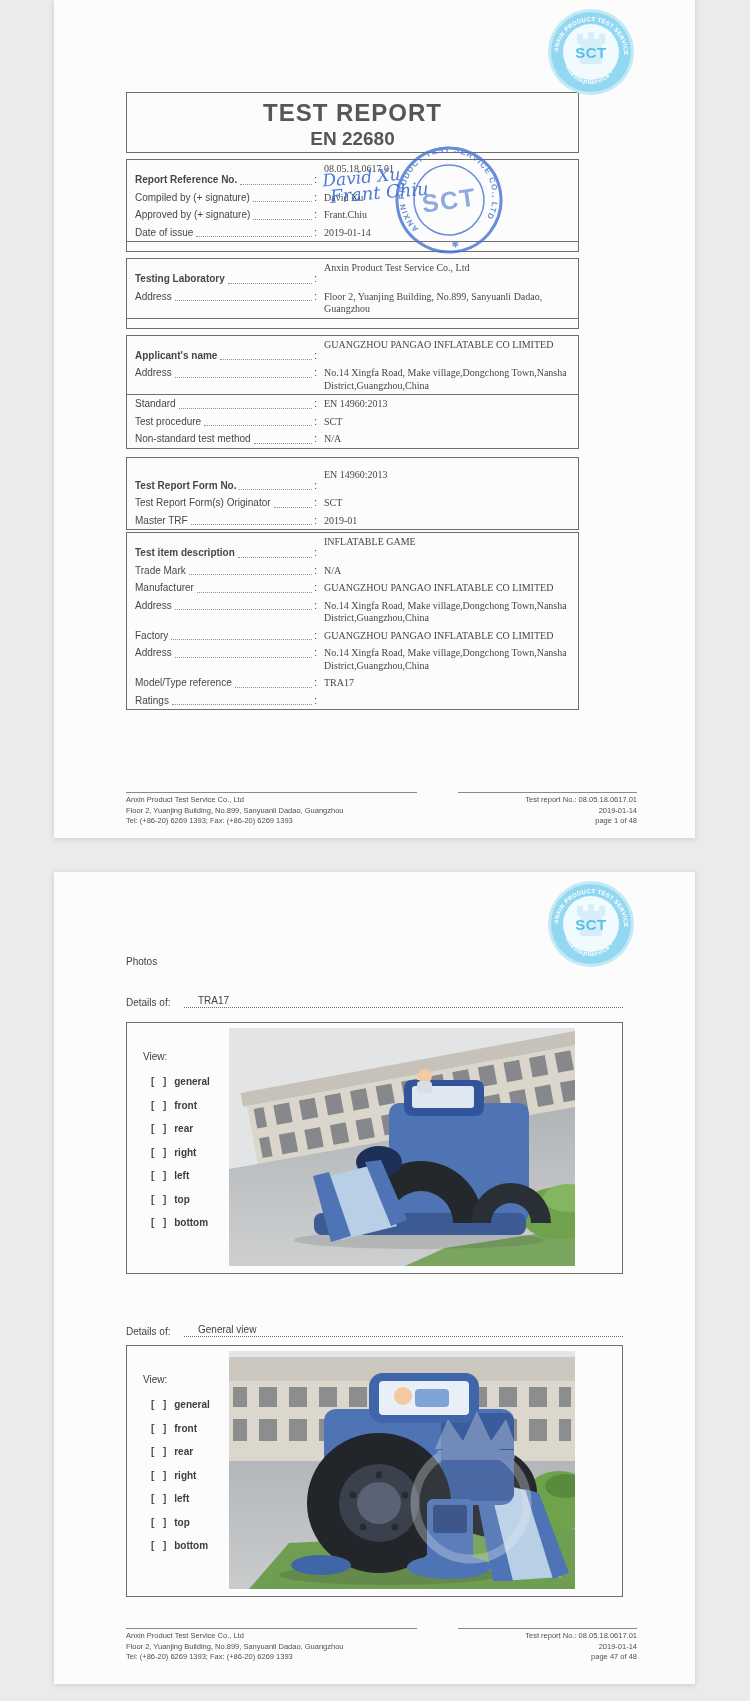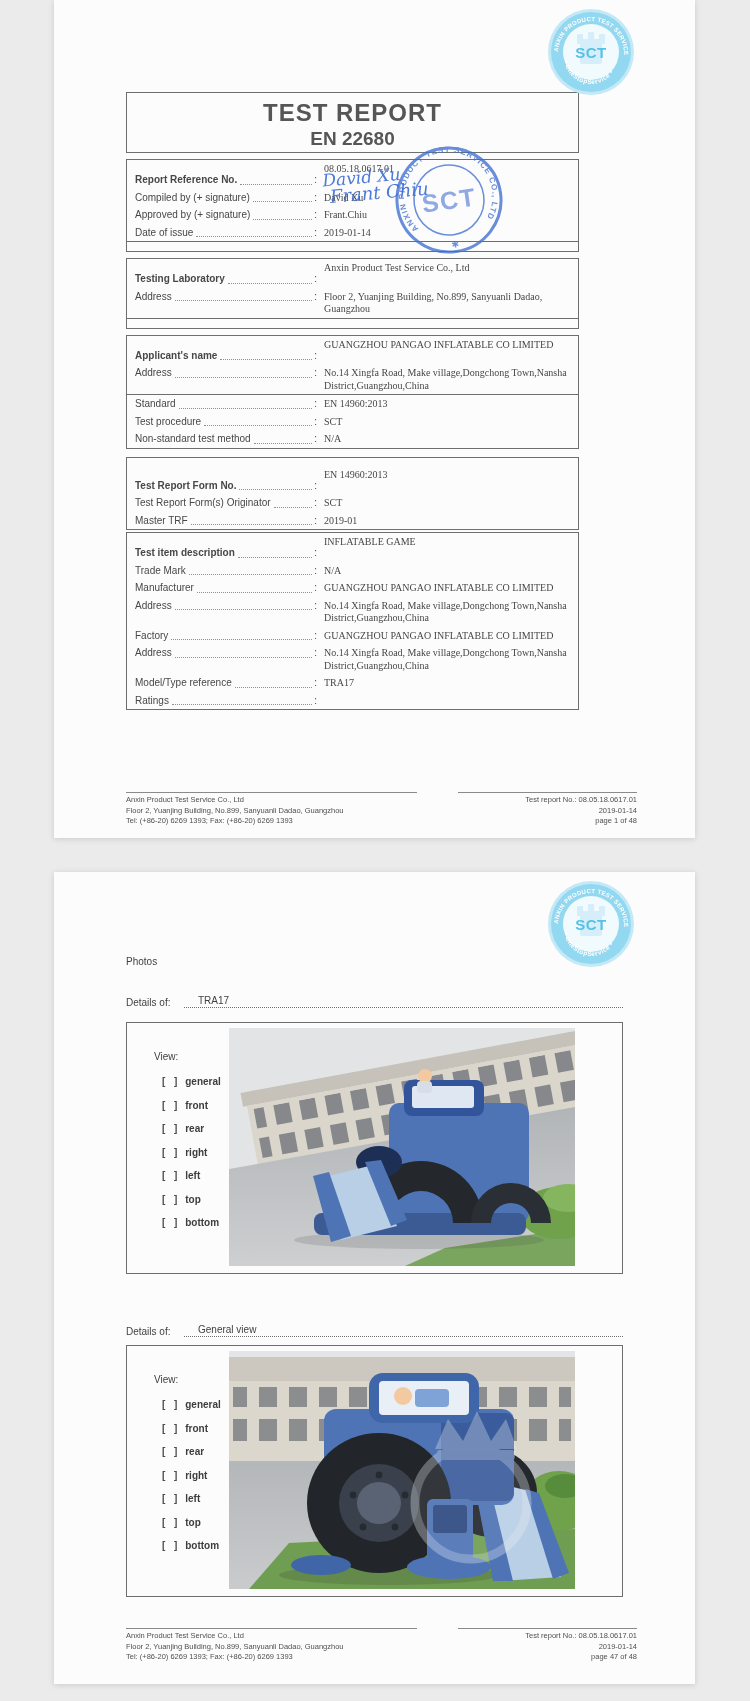--- a/index.html
+++ b/index.html
@@ -57,21 +57,21 @@
 
   .photos-label{font-size:10px;color:#3f3f3f;}
   .details-row{display:flex;align-items:flex-end;font-size:10px;color:#3f3f3f;margin-top:2px;}
   .details-row .dl{flex:0 0 58px;margin-top:28px;}
   .dotval{flex:1;border-bottom:1px dotted #6f6f6f;padding:0 0 1px 14px;}
   .mt1{margin-top:14px;}
   .mt2{margin-top:24px;}
   .bx2{margin-top:8px;}
 
   .view-box{position:relative;border:1px solid #6e6e6e;height:250px;margin-bottom:0;}
-  .view-col{position:absolute;left:27px;top:28px;font-size:10px;color:#3d3d3d;}
+  .view-col{position:absolute;left:16px;top:28px;font-size:10px;color:#3d3d3d;}
   .view-title{margin-bottom:14px;}
   .vlist{list-style:none;margin:8px;padding:0;font-weight:bold;}
   .vitem{margin-bottom:12.5px;white-space:nowrap;}
   .vitem .mk{margin-right:7px;letter-spacing:1px;color:#4a4a4a;}
   .photo{position:absolute;left:102px;top:5px;}
 </style>
 </head>
 <body>
 
 <section id="sheet1" class="sheet">

